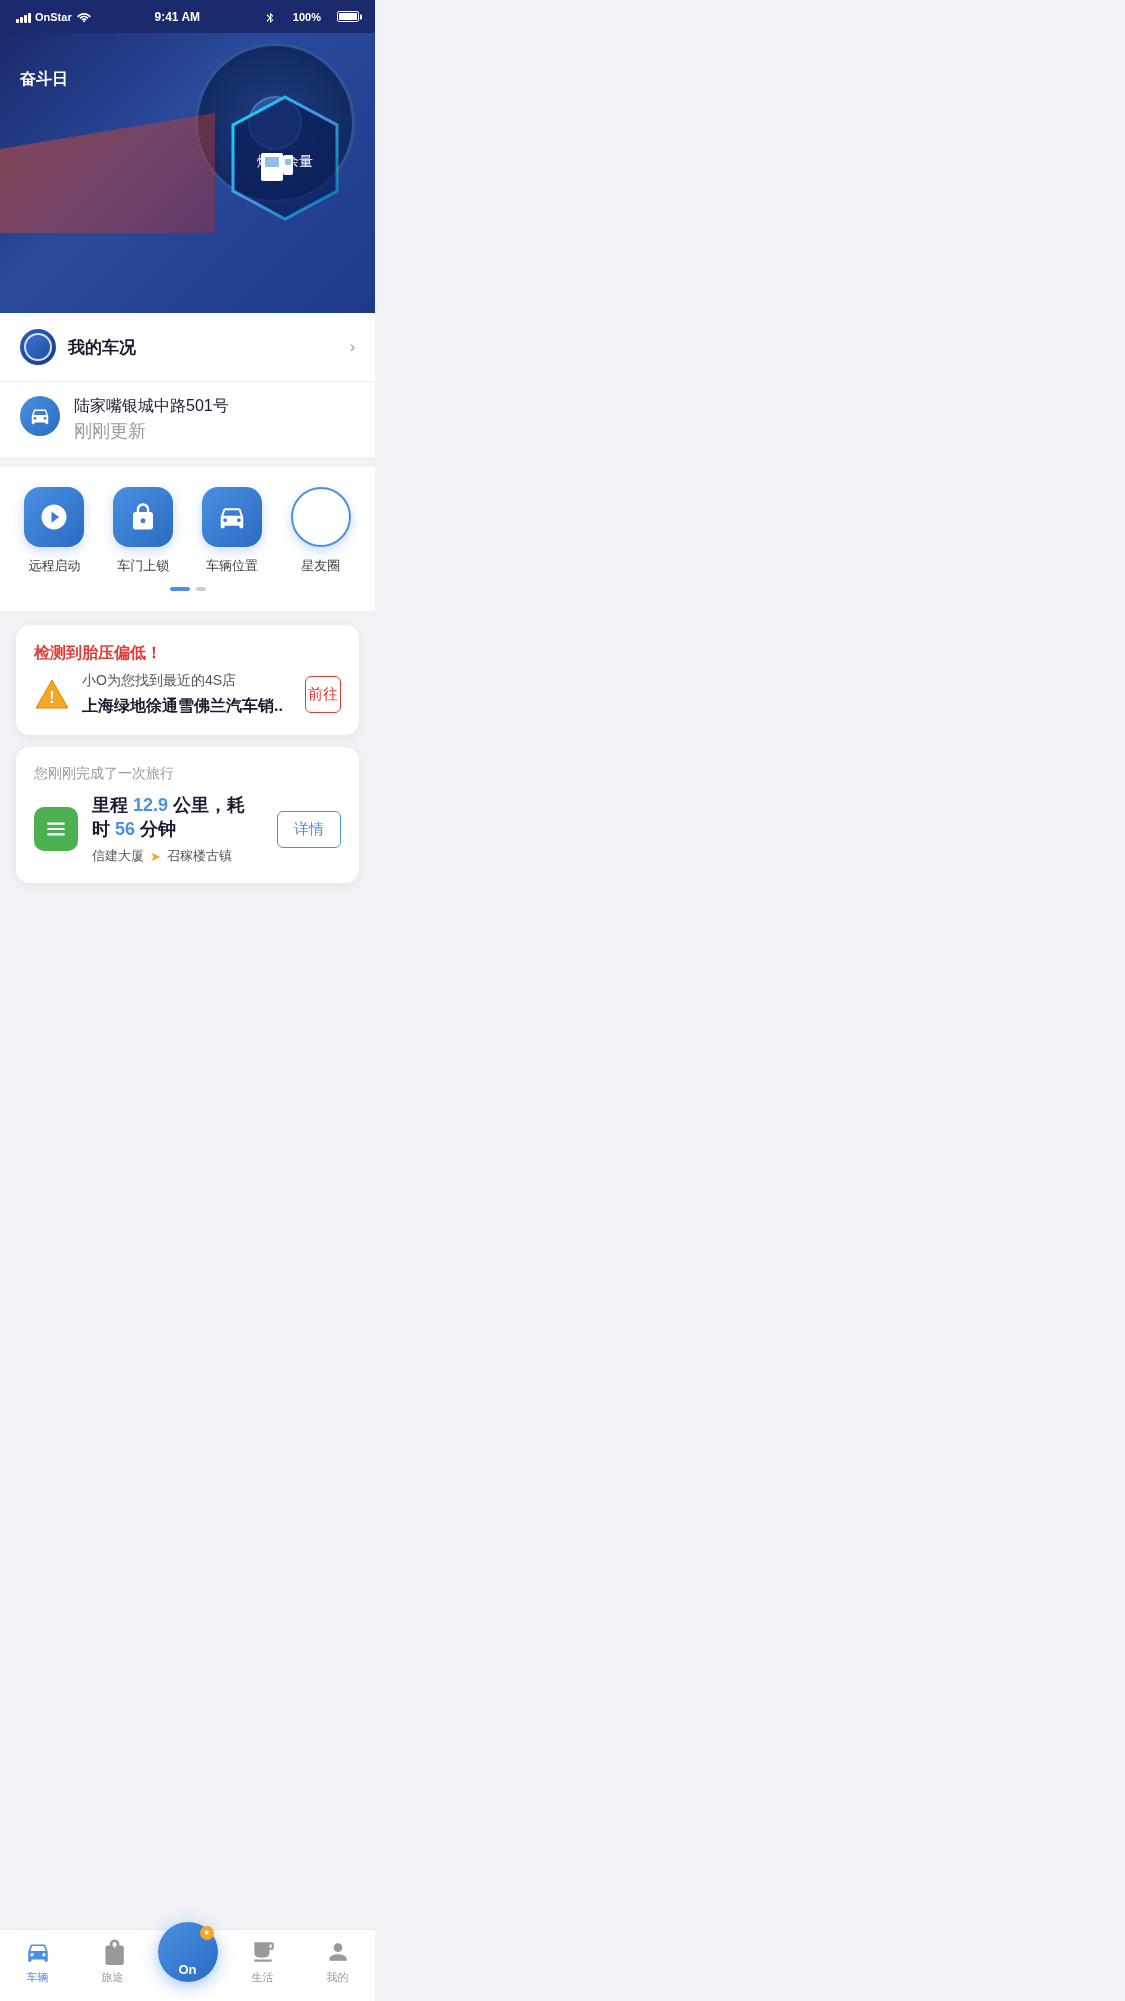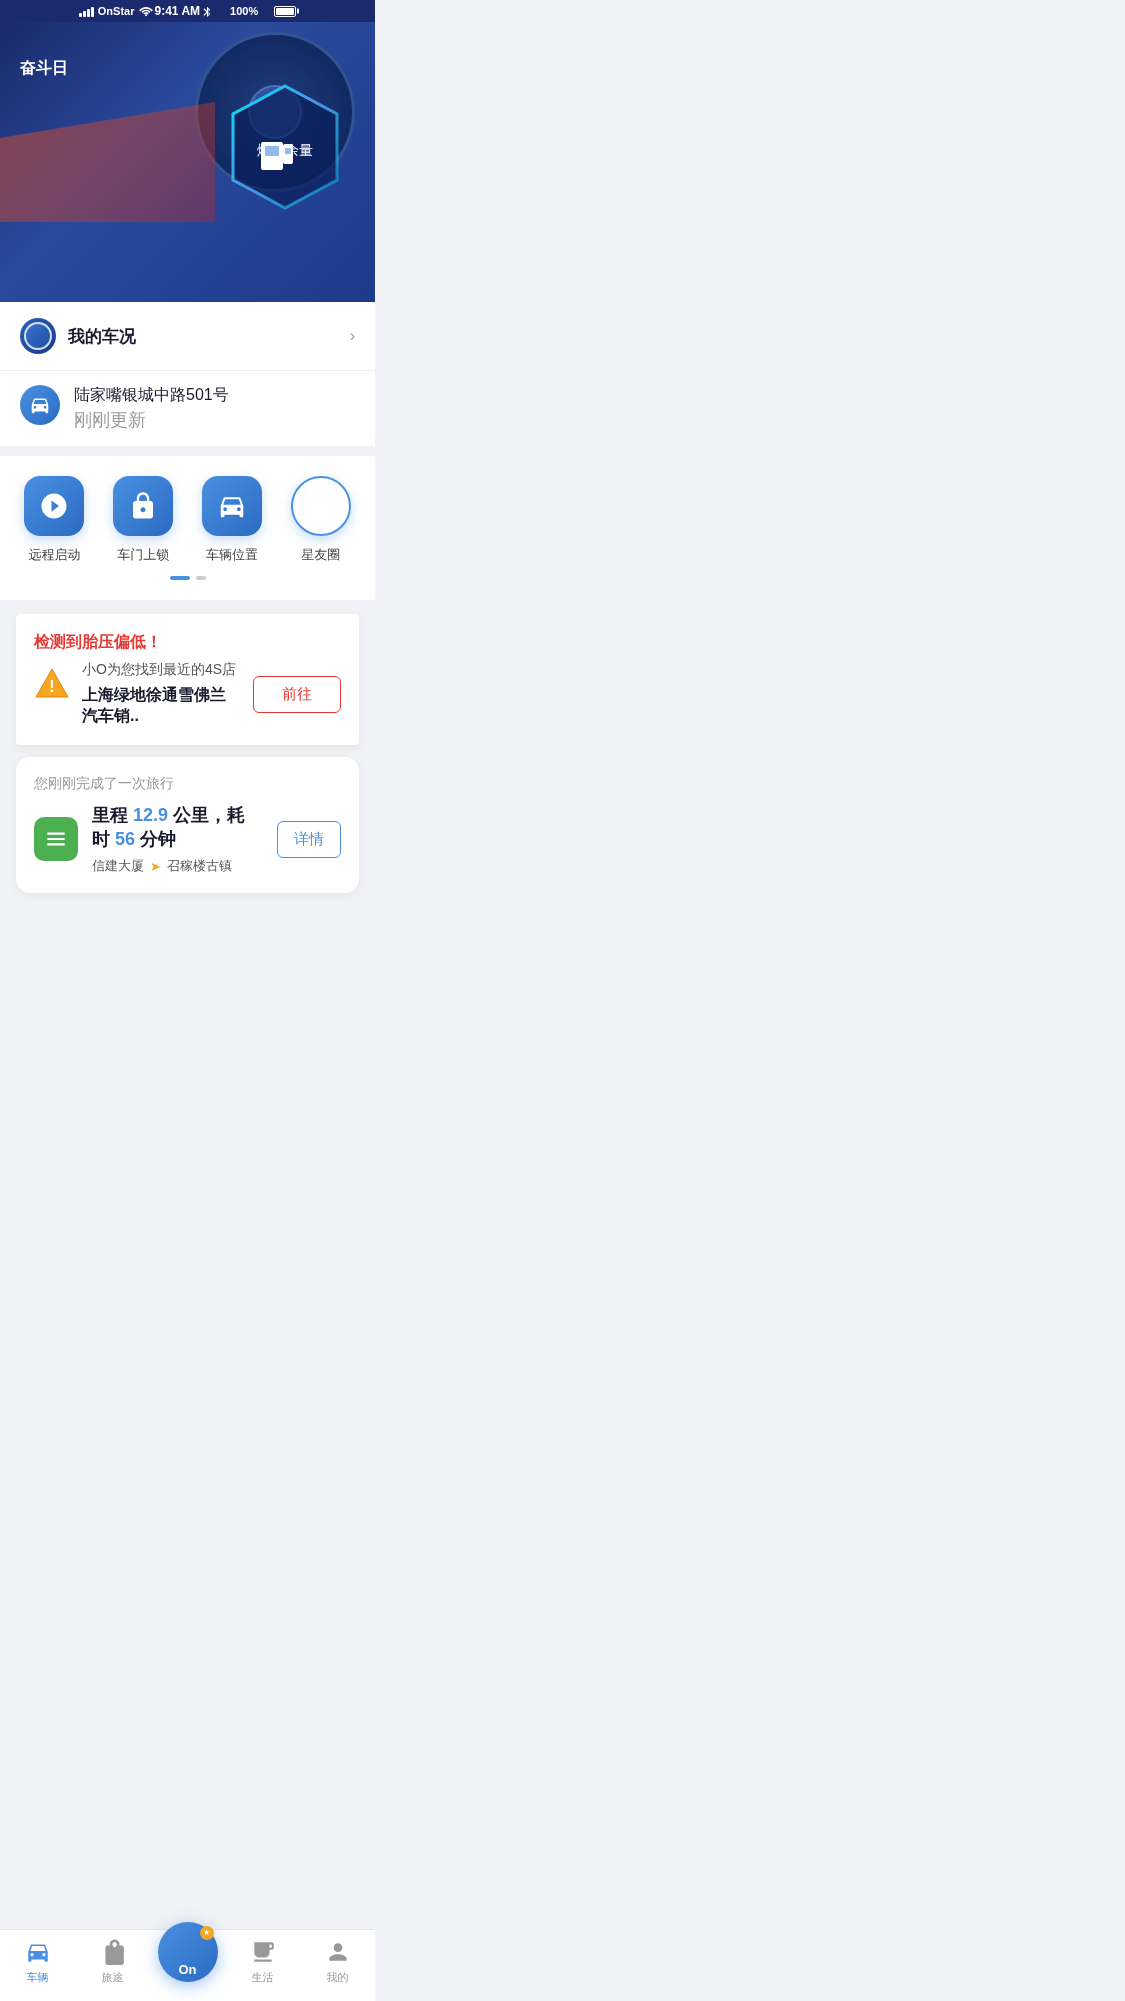--- a/index.html
+++ b/index.html
@@ -9,24 +9,24 @@
       min-height: 667px;
       font-family: -apple-system, 'PingFang SC', 'Helvetica Neue', sans-serif;
       background: #f0f2f5;
       overflow-x: hidden;
     }
 
     
     .status-bar {
       background: #1a2a6c;
       display: flex;
-      justify-content: center;
+      justify-content: space-between;
       align-items: center;
       padding: 6px 16px;
-      height: 22px;
+      height: 33px;
     }
     .status-left {
       display: flex;
       align-items: center;
       gap: 4px;
       color: white;
       font-size: 11px;
       font-weight: 600;
     }
     .signal-bars {
@@ -316,21 +316,21 @@
     .cards-section {
       padding: 14px 16px;
       display: flex;
       flex-direction: column;
       gap: 12px;
     }
 
     
     .alert-card {
       background: white;
-      border-radius: 4px;
+      border-radius: 14px;
       padding: 18px 18px;
       box-shadow: 0 2px 10px rgba(0,0,0,0.06);
     }
     .alert-title {
       color: #e53935;
       font-size: 16px;
       font-weight: 700;
       margin-bottom: 8px;
     }
     .alert-body {
@@ -358,21 +358,21 @@
     .alert-shop {
       font-size: 16px;
       font-weight: 700;
       color: #1a1a2e;
     }
     .alert-go-btn {
       background: white;
       border: 1.5px solid #e53935;
       color: #e53935;
       border-radius: 6px;
-      padding: 8px 28px;
+      padding: 8px 2px;
       font-size: 15px;
       cursor: pointer;
       white-space: nowrap;
       align-self: center;
     }
 
     
     .trip-card {
       background: white;
       border-radius: 14px;

